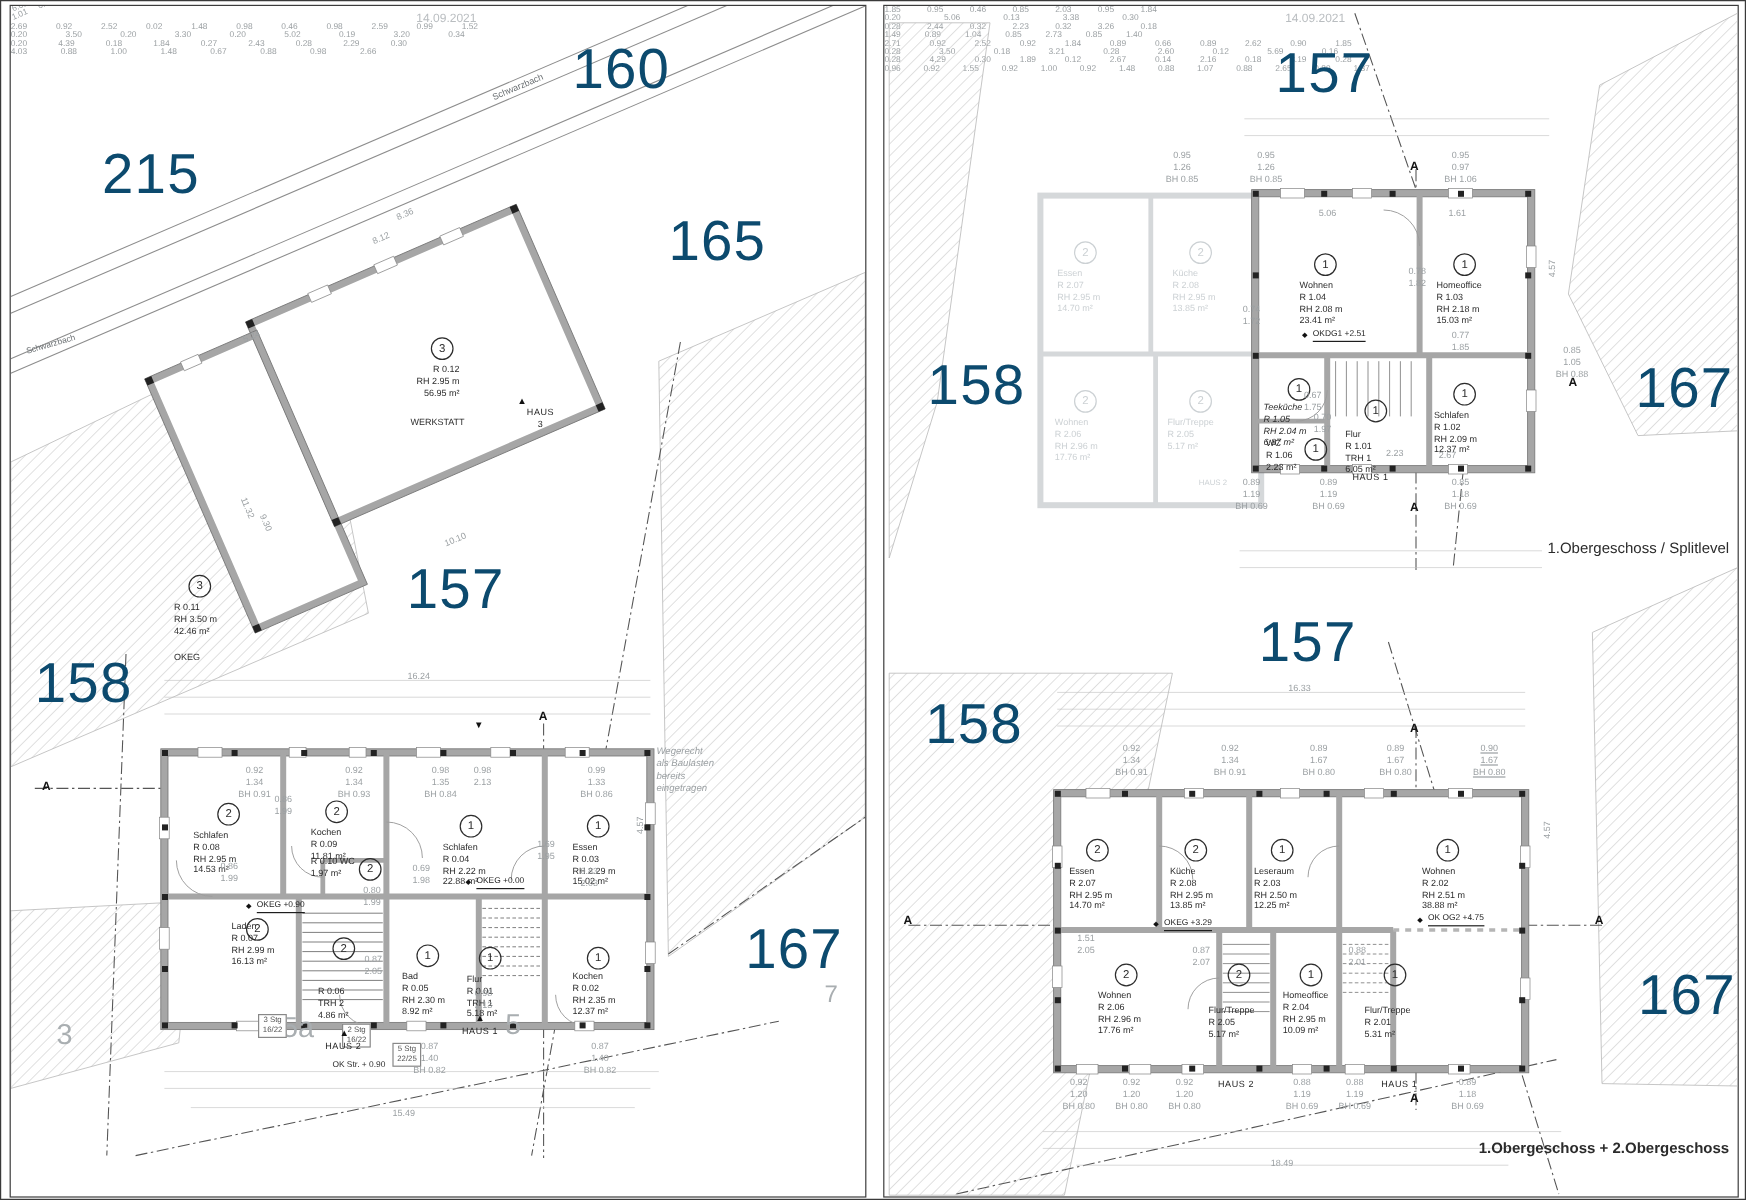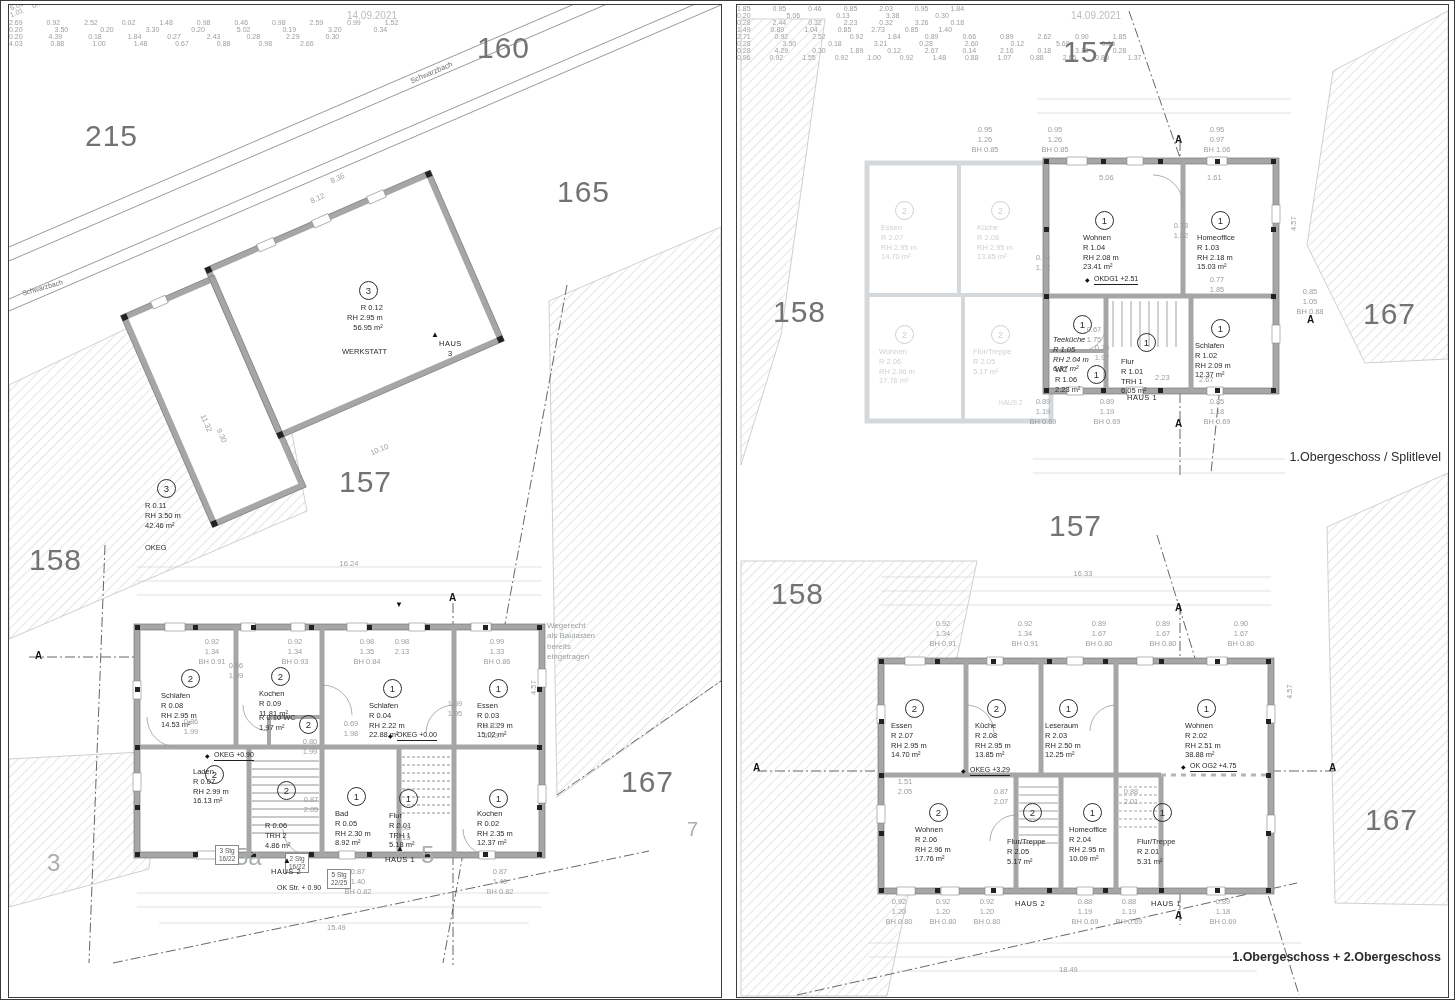--- a/index.html
+++ b/index.html
@@ -6,21 +6,21 @@
   .page{position:relative;width:1455px;height:1000px;background:#fff;box-shadow:0 0 0 1px #3a3a3a inset;overflow:hidden;
         font-family:"Liberation Sans", sans-serif;}
   .panel{position:absolute;top:4px;height:992px;background:#fff;border:1px solid #3c3c3c;overflow:hidden;}
   #panel-left{left:8px;width:712px;}
   #panel-right{left:736px;width:711px;}
   svg{position:absolute;left:0;top:0;}
   .t{position:absolute;white-space:pre-line;font-size:7.5px;line-height:1.3;color:#2c2c2c;}
   .ctr{text-align:center;}
   .dim{color:#9ba0a3;}
   .chain{white-space:pre;font-size:7px;color:#9ba0a3;}
-  .parcel{font-size:30px;color:#737373;letter-spacing:1px;line-height:1;}
+  .parcel{font-size:47px;color:#0c4a6e;letter-spacing:1px;line-height:1;}
   .addr{font-size:24px;color:#a9aeb1;line-height:1;}
   .small-addr{font-size:20px;color:#a9aeb1;line-height:1;}
   .date{font-size:10px;color:#b9bdc0;text-align:center;width:90px;}
   .circ{position:absolute;width:17px;height:17px;border:1.2px solid #2c2c2c;border-radius:50%;
         text-align:center;line-height:17px;font-size:9.5px;color:#2c2c2c;background:transparent;}
   .gcirc{border-color:#ccd1d4;color:#ccd1d4;}
   .gh{color:#ccd1d4;}
   .lvl{font-size:7px;color:#1e1e1e;border-bottom:1px solid #1e1e1e;padding-bottom:1px;white-space:pre;}
   .stairbox{font-size:6.5px;line-height:1.25;color:#555;border:0.8px solid #888;background:#fff;
             padding:1px 3px;text-align:center;white-space:pre-line;}
@@ -187,21 +187,21 @@
     <div class="t parcel" style="left:548px;top:172px;">165</div>
     <div class="t parcel" style="left:330px;top:462px;">157</div>
     <div class="t parcel" style="left:20px;top:540px;">158</div>
     <div class="t parcel" style="left:612px;top:762px;">167</div>
     <div class="t addr" style="left:38px;top:846px;">3</div>
     <div class="t small-addr" style="left:678px;top:814px;">7</div>
     <div class="t addr" style="left:226px;top:840px;">5a</div>
     <div class="t addr" style="left:412px;top:838px;">5</div>
     <div class="t rot-23" style="left:400px;top:72px;font-size:7.5px;color:#6a6f72;">Schwarzbach</div>
     <div class="t rot-16" style="left:12px;top:284px;font-size:7px;color:#6a6f72;">Schwarzbach</div>
-    <div class="t dim" style="left:538px;top:616px;font-size:8px;">Wegerecht
+    <div class="t dim" style="left:538px;top:616px;font-size:8px;font-style:italic;">Wegerecht
 als Baulasten
 bereits
 eingetragen</div>
     <div class="t secA" style="left:440px;top:586px;">A</div>
     <div class="t secA" style="left:26px;top:644px;">A</div>
 
     <div class="t dim rot-23" style="left:320px;top:172px;">8.36</div>
     <div class="t dim rot-23" style="left:300px;top:192px;">8.12</div>
     <div class="chain rot-23" style="left:132px;top:240px;word-spacing:14px;">6.01 0.80 0.89 0.80 1.73</div>
     <div class="t dim rot-23" style="left:192px;top:274px;">5.24</div>
@@ -627,21 +627,21 @@
 BH 0.91</div>
     <div class="t dim ctr" style="left:270px;top:614px;width:36px;">0.92
 1.34
 BH 0.91</div>
     <div class="t dim ctr" style="left:344px;top:614px;width:36px;">0.89
 1.67
 BH 0.80</div>
     <div class="t dim ctr" style="left:408px;top:614px;width:36px;">0.89
 1.67
 BH 0.80</div>
-    <div class="t dim ctr" style="left:486px;top:614px;width:36px;">0.90
+    <div class="t dim ctr" style="left:486px;top:614px;width:36px;text-decoration:underline;">0.90
 1.67
 BH 0.80</div>
     <div class="t secA" style="left:438px;top:596px;">A</div>
     <div class="t secA" style="left:438px;top:904px;">A</div>
     <div class="t secA" style="left:16px;top:756px;">A</div>
     <div class="t secA" style="left:592px;top:756px;">A</div>
 
     <div class="circ" style="left:168px;top:694px;">2</div>
     <div class="t" style="left:154px;top:716px;">Essen
 R 2.07

